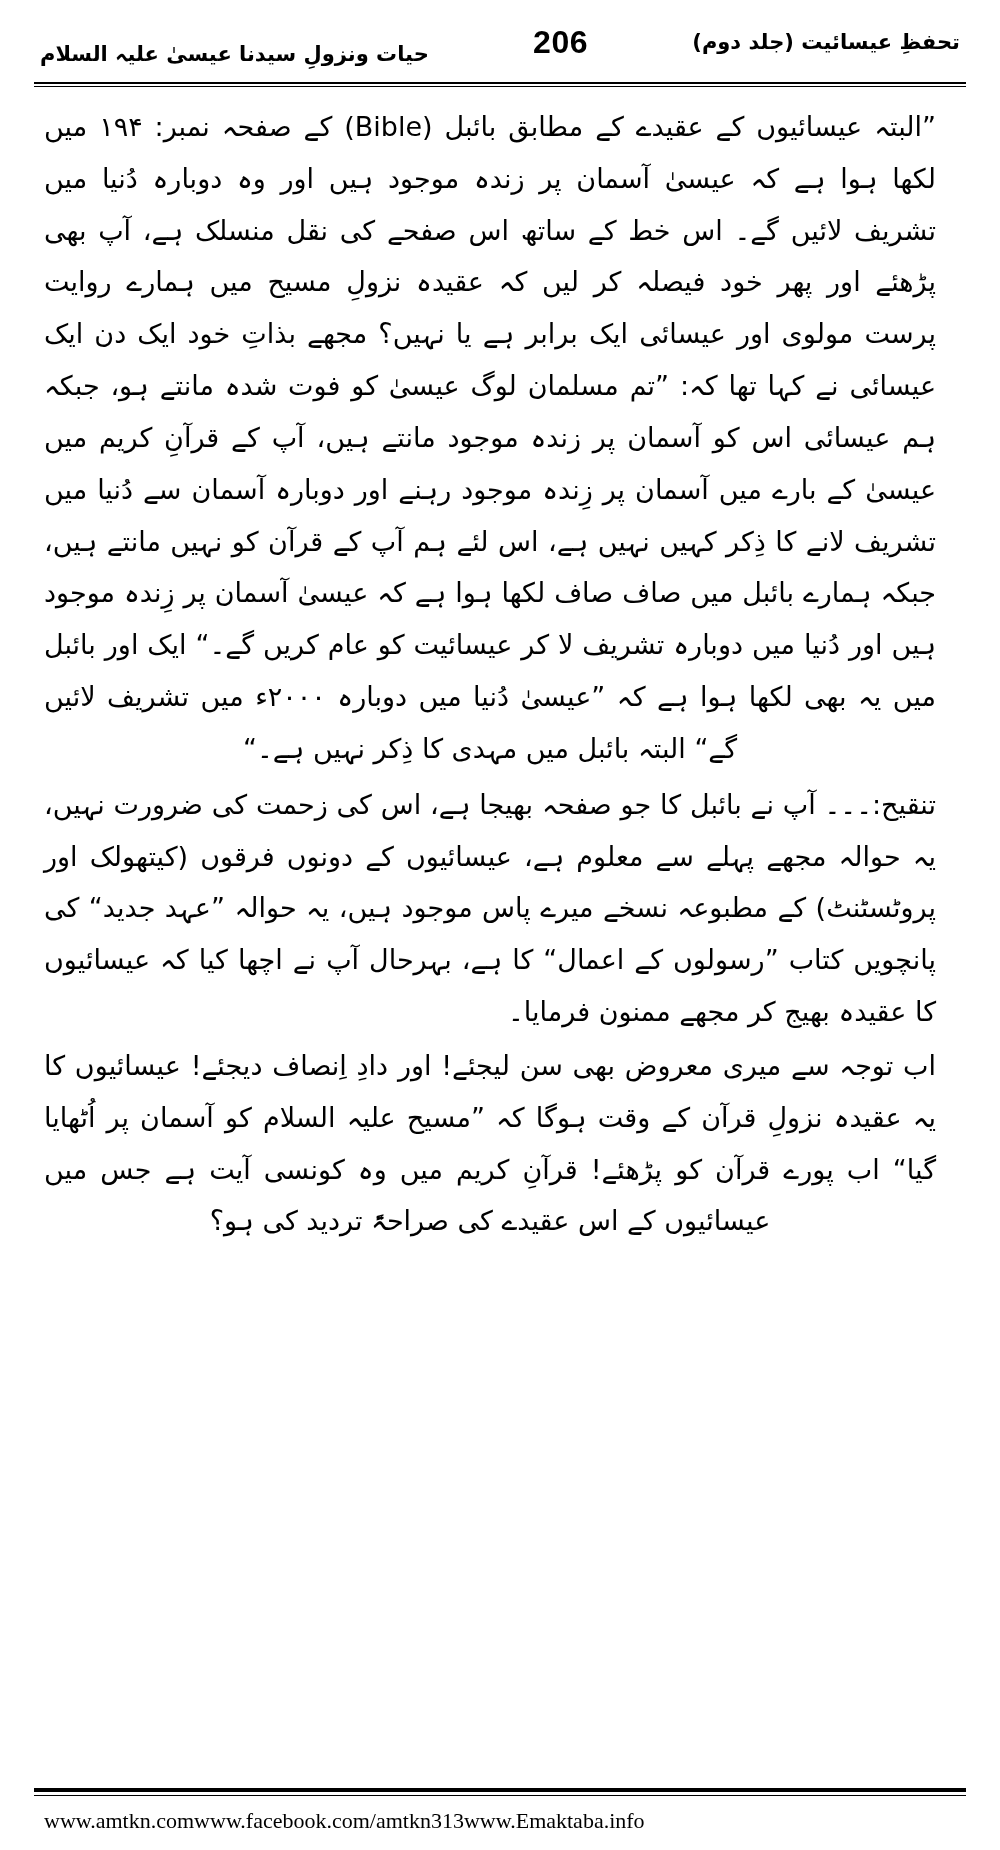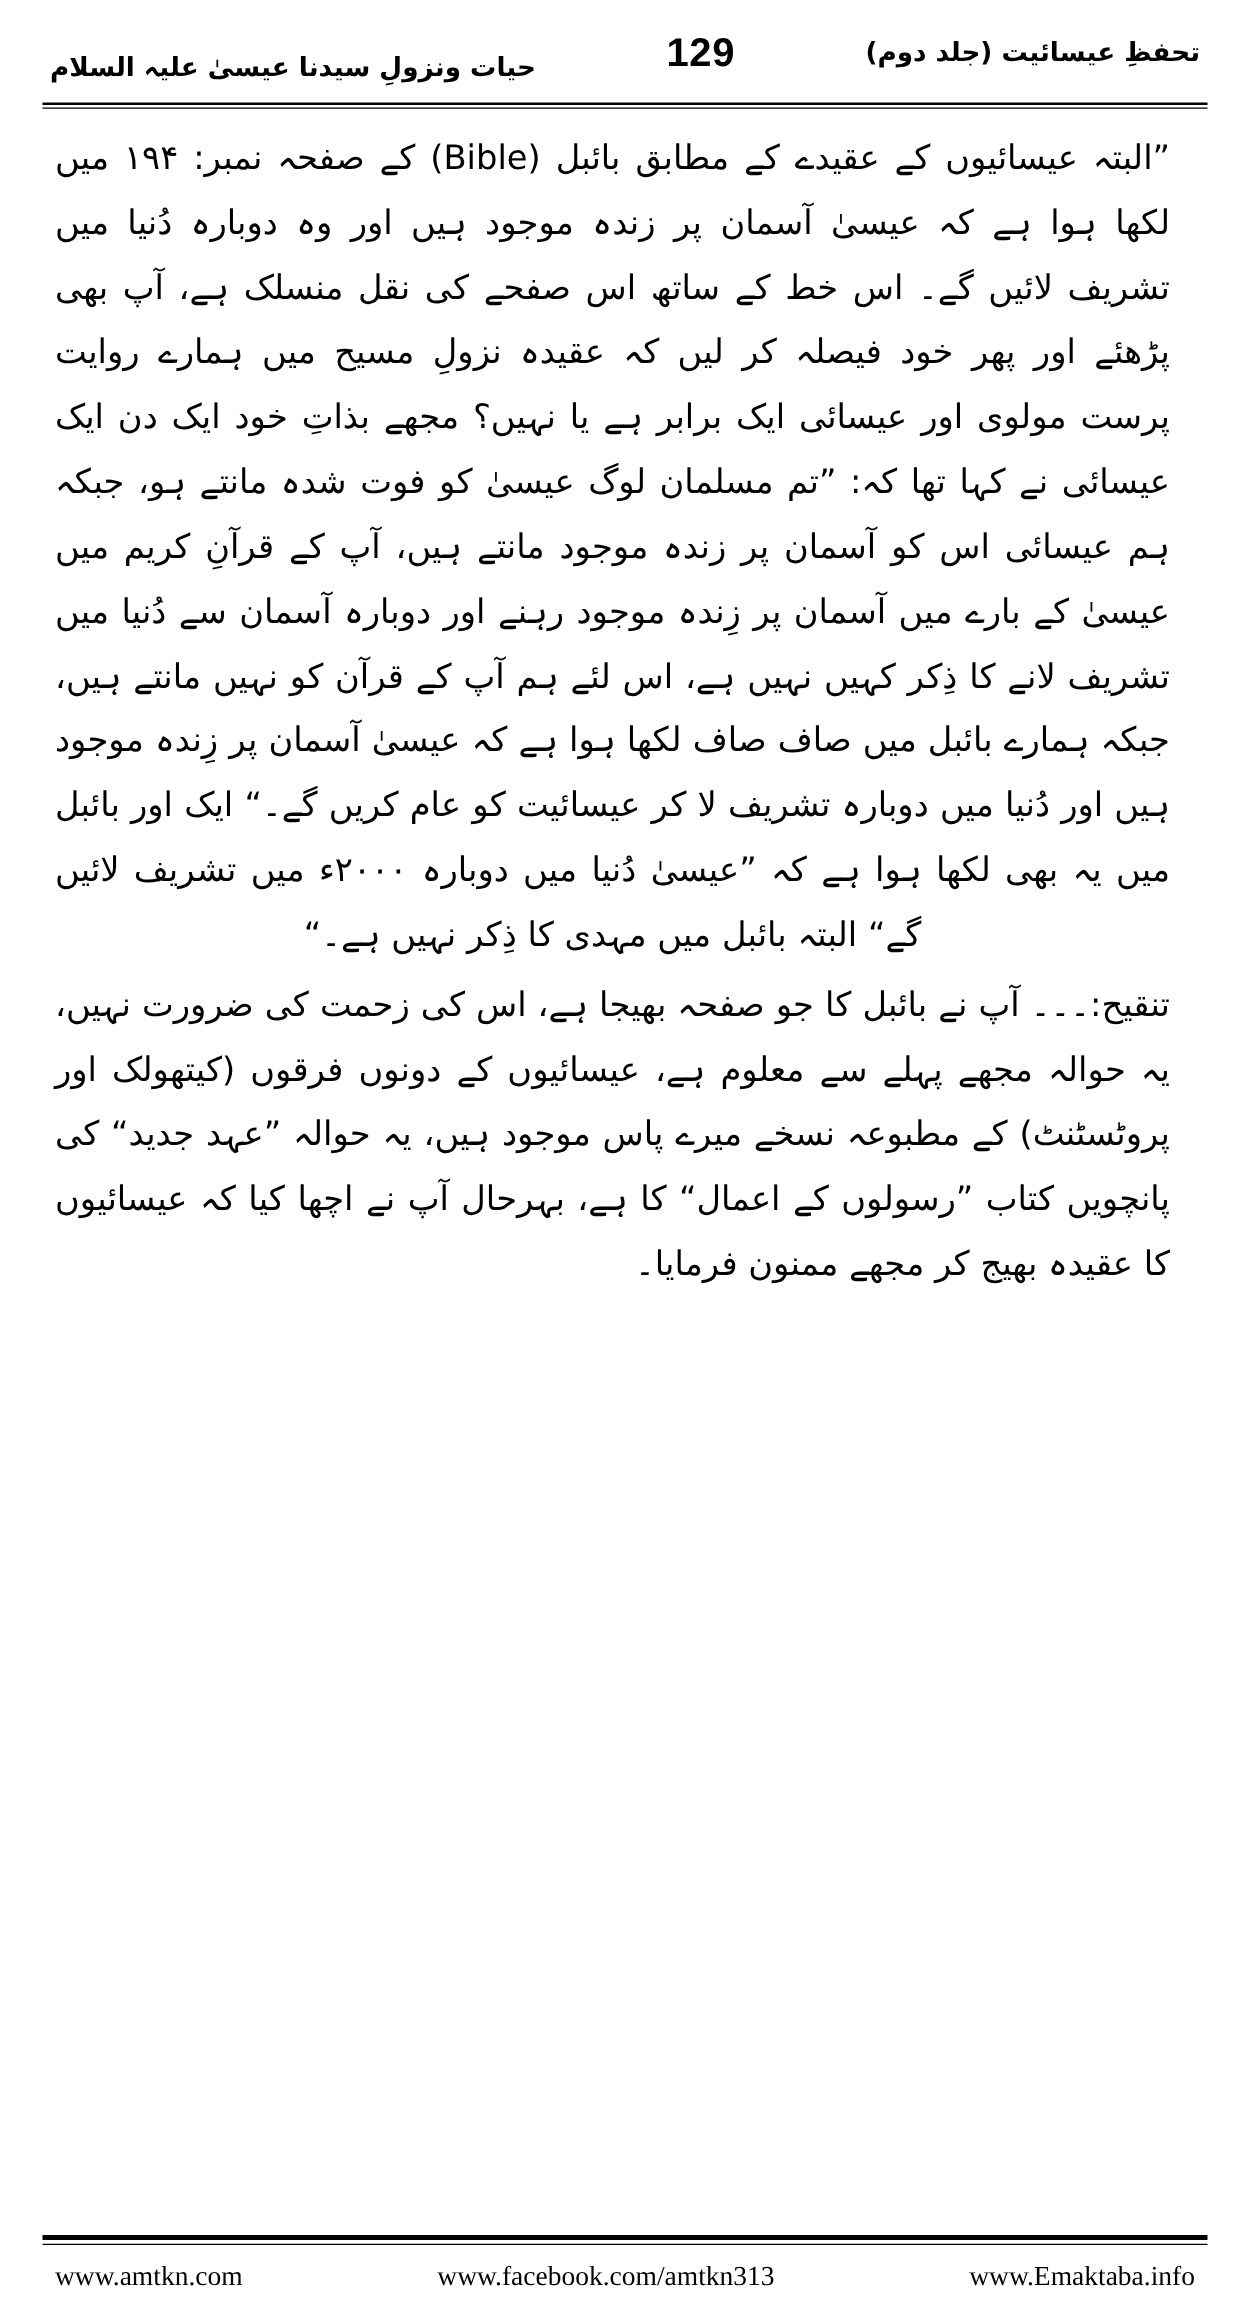--- a/index.html
+++ b/index.html
@@ -102,46 +102,46 @@
     border-top: 4px solid #000;
     margin-bottom: 3px;
   }
   .footer-rule-thin {
     border-top: 1.5px solid #000;
     margin-bottom: 12px;
   }
   .footer-links {
     display: flex;
     direction: ltr;
-    justify-content: space-between;
     align-items: center;
     font-family: "Liberation Serif", serif;
     font-size: 22px;
     padding: 0 10px;
   }
   .footer-links span { white-space: nowrap; }
 </style>
 </head>
 <body>
 
 <div class="page">
 
   <div class="header">
     <div class="header-row">
       <div class="header-right">تحفظِ عیسائیت (جلد دوم)</div>
-      <div class="page-number">129</div>
+      <div class="page-number">206</div>
       <div class="header-left">حیات ونزولِ سیدنا عیسیٰ علیہ السلام</div>
     </div>
   </div>
   <div class="header-rule"></div>
   <div class="header-rule2"></div>
 
   <div class="content">
     <p class="para quote">”البتہ عیسائیوں کے عقیدے کے مطابق بائبل (Bible) کے صفحہ نمبر: ۱۹۴ میں لکھا ہوا ہے کہ عیسیٰ آسمان پر زندہ موجود ہیں اور وہ دوبارہ دُنیا میں تشریف لائیں گے۔ اس خط کے ساتھ اس صفحے کی نقل منسلک ہے، آپ بھی پڑھئے اور پھر خود فیصلہ کر لیں کہ عقیدہ نزولِ مسیح میں ہمارے روایت پرست مولوی اور عیسائی ایک برابر ہے یا نہیں؟ مجھے بذاتِ خود ایک دن ایک عیسائی نے کہا تھا کہ: ”تم مسلمان لوگ عیسیٰ کو فوت شدہ مانتے ہو، جبکہ ہم عیسائی اس کو آسمان پر زندہ موجود مانتے ہیں، آپ کے قرآنِ کریم میں عیسیٰ کے بارے میں آسمان پر زِندہ موجود رہنے اور دوبارہ آسمان سے دُنیا میں تشریف لانے کا ذِکر کہیں نہیں ہے، اس لئے ہم آپ کے قرآن کو نہیں مانتے ہیں، جبکہ ہمارے بائبل میں صاف صاف لکھا ہوا ہے کہ عیسیٰ آسمان پر زِندہ موجود ہیں اور دُنیا میں دوبارہ تشریف لا کر عیسائیت کو عام کریں گے۔“ ایک اور بائبل میں یہ بھی لکھا ہوا ہے کہ ”عیسیٰ دُنیا میں دوبارہ ۲۰۰۰ء میں تشریف لائیں گے“ البتہ بائبل میں مہدی کا ذِکر نہیں ہے۔“</p>
     <p class="para tanqeeh">تنقیح:۔۔۔ آپ نے بائبل کا جو صفحہ بھیجا ہے، اس کی زحمت کی ضرورت نہیں، یہ حوالہ مجھے پہلے سے معلوم ہے، عیسائیوں کے دونوں فرقوں (کیتھولک اور پروٹسٹنٹ) کے مطبوعہ نسخے میرے پاس موجود ہیں، یہ حوالہ ”عہد جدید“ کی پانچویں کتاب ”رسولوں کے اعمال“ کا ہے، بہرحال آپ نے اچھا کیا کہ عیسائیوں کا عقیدہ بھیج کر مجھے ممنون فرمایا۔</p>
+    <p class="para closing">اب توجہ سے میری معروض بھی سن لیجئے! اور دادِ اِنصاف دیجئے! عیسائیوں کا یہ عقیدہ نزولِ قرآن کے وقت ہوگا کہ ”مسیح علیہ السلام کو آسمان پر اُٹھایا گیا“ اب پورے قرآن کو پڑھئے! قرآنِ کریم میں وہ کونسی آیت ہے جس میں عیسائیوں کے اس عقیدے کی صراحۃً تردید کی ہو؟</p>
   </div>
 
   <div class="footer-wrap">
     <div class="footer-rule-thick"></div>
     <div class="footer-rule-thin"></div>
     <div class="footer-links">
       <span>www.amtkn.com</span>
       <span>www.facebook.com/amtkn313</span>
       <span>www.Emaktaba.info</span>
     </div>

